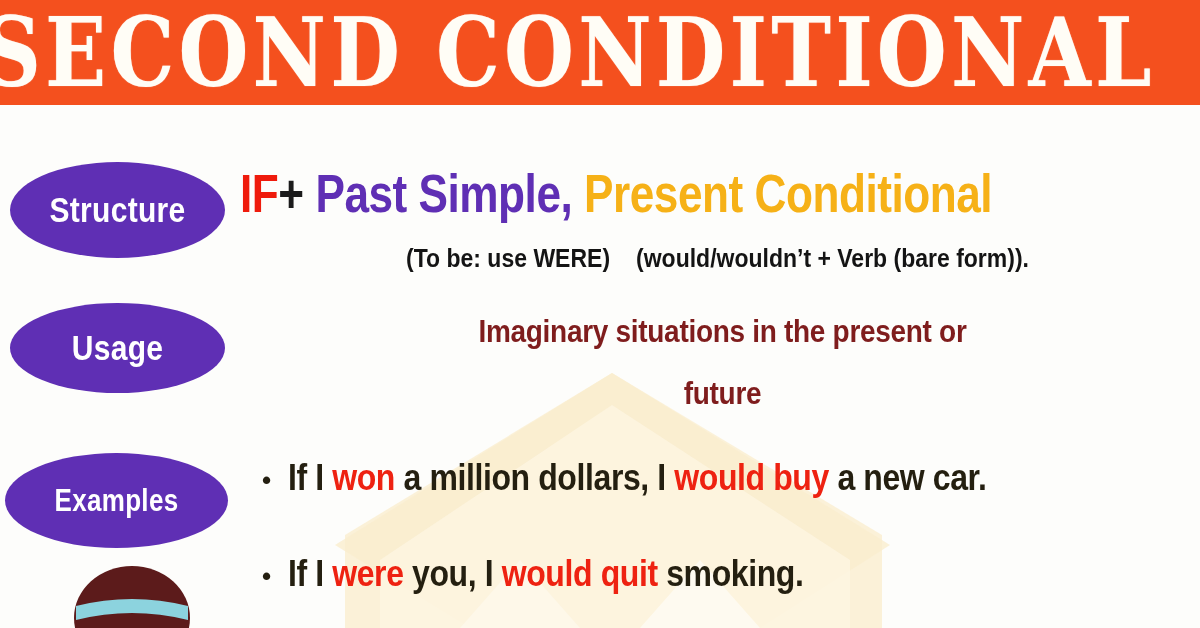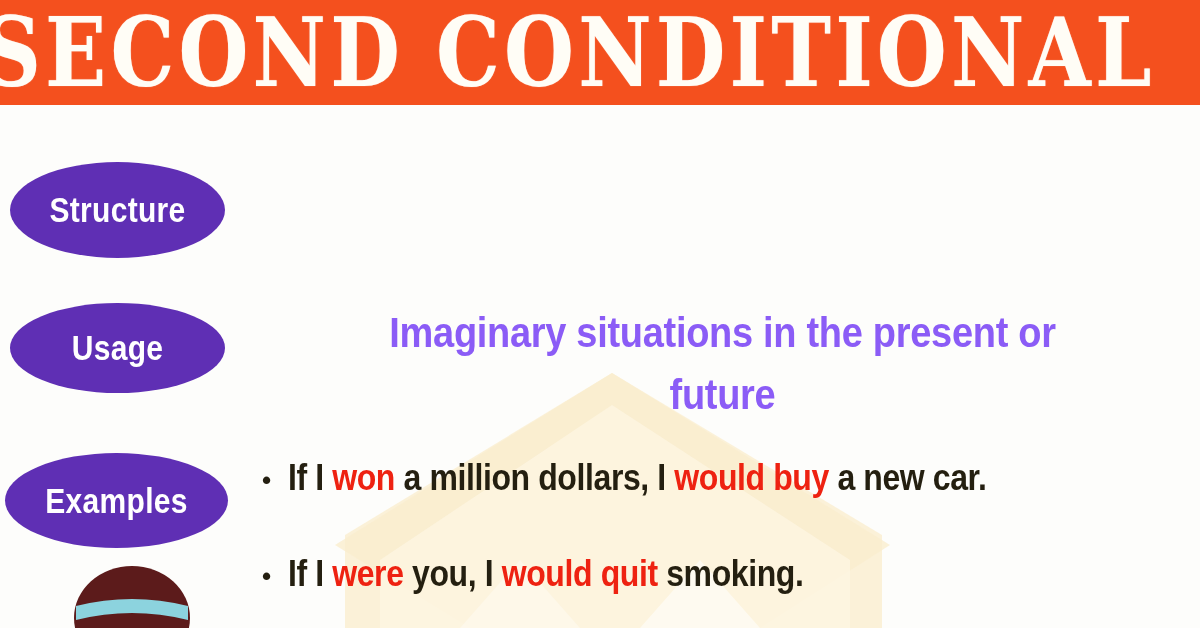--- a/index.html
+++ b/index.html
@@ -73,21 +73,21 @@
     font-weight: bold;
     letter-spacing: 0.3px;
   }
   .pill span {
     transform: scaleY(1.18);
     transform-origin: center;
     white-space: nowrap;
   }
   .pill-structure { left: 10px;  top: 57px;  width: 215px; height: 96px;  font-size: 30px; }
   .pill-usage     { left: 10px;  top: 198px; width: 215px; height: 90px;  font-size: 30px; }
-  .pill-examples  { left: 5px;   top: 348px; width: 223px; height: 95px;  font-size: 30px; }
+  .pill-examples  { left: 5px;   top: 348px; width: 223px; height: 95px;  font-size: 26px; }
 
   
   .structure-block {
     position: absolute;
     left: 240px; top: 62px;
     width: 955px;
   }
   .structure-main {
     font-weight: bold;
     font-size: 46px;
@@ -114,23 +114,23 @@
   }
   .structure-sub .gap { display:inline-block; width: 26px; }
 
   
   .usage-block {
     position: absolute;
     left: 250px; top: 196px;
     width: 945px;
     text-align: center;
     font-weight: bold;
-    font-size: 38px;
+    font-size: 28px;
     line-height: 62px;
-    color: #8b5cf6;
+    color: #7f1d1d;
     letter-spacing: -0.3px;
   }
   .usage-block .uline { display:block; transform: scaleY(1.14); transform-origin:center; }
 
   
   .examples-block {
     position: absolute;
     left: 262px; top: 355px;
     width: 935px;
   }
@@ -179,20 +179,24 @@
     <polygon points="520,455 580,523 460,523" fill="#FFFFFF" opacity="0.35"></polygon>
   </svg>
 </div>
 
 <div class="sheet">
 
   <div class="pill pill-structure">
     <span>Structure</span>
   </div>
 
+  <div class="structure-block">
+    <div class="structure-main"><span class="w-if">IF</span><span class="w-plus">+</span><span class="w-past"> Past Simple,</span><span class="w-pres"> Present Conditional</span></div>
+    <div class="structure-sub"><span>(To be: use WERE)</span><span class="gap"></span><span>(would/wouldn’t + Verb (bare form)).</span></div>
+  </div>
 
   <div class="pill pill-usage">
     <span>Usage</span>
   </div>
 
   <div class="usage-block">
     <span class="uline">Imaginary situations in the present or</span>
     <span class="uline">future</span>
   </div>
 

